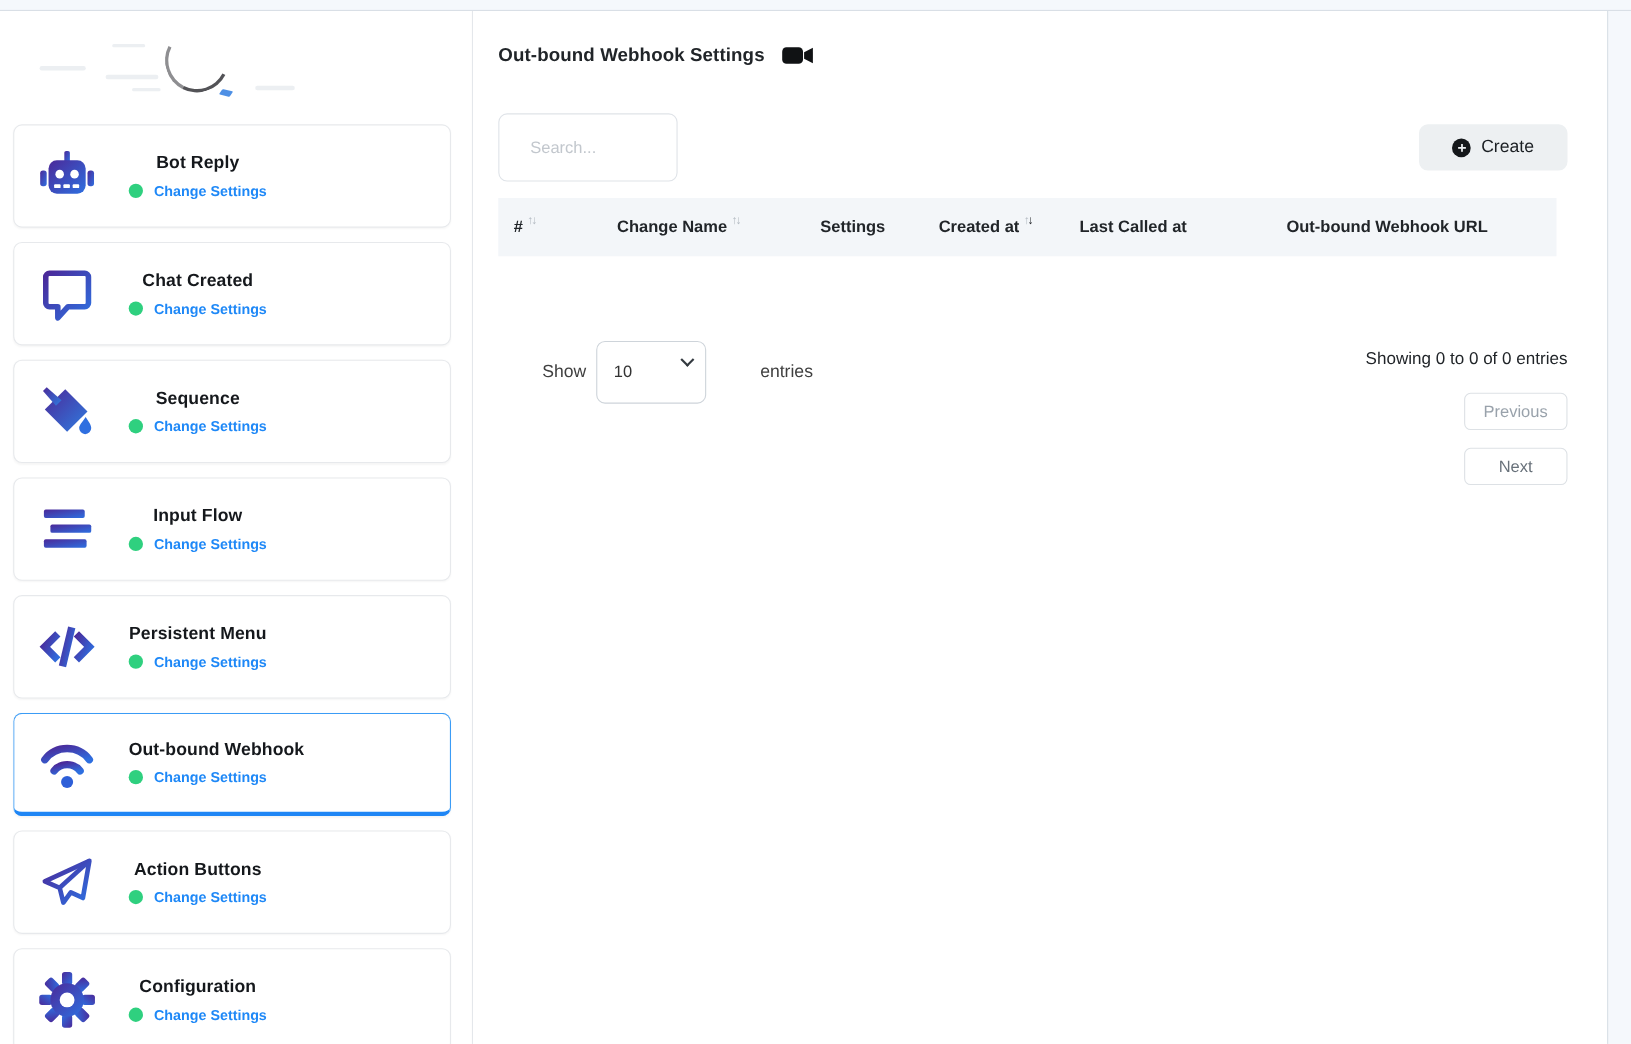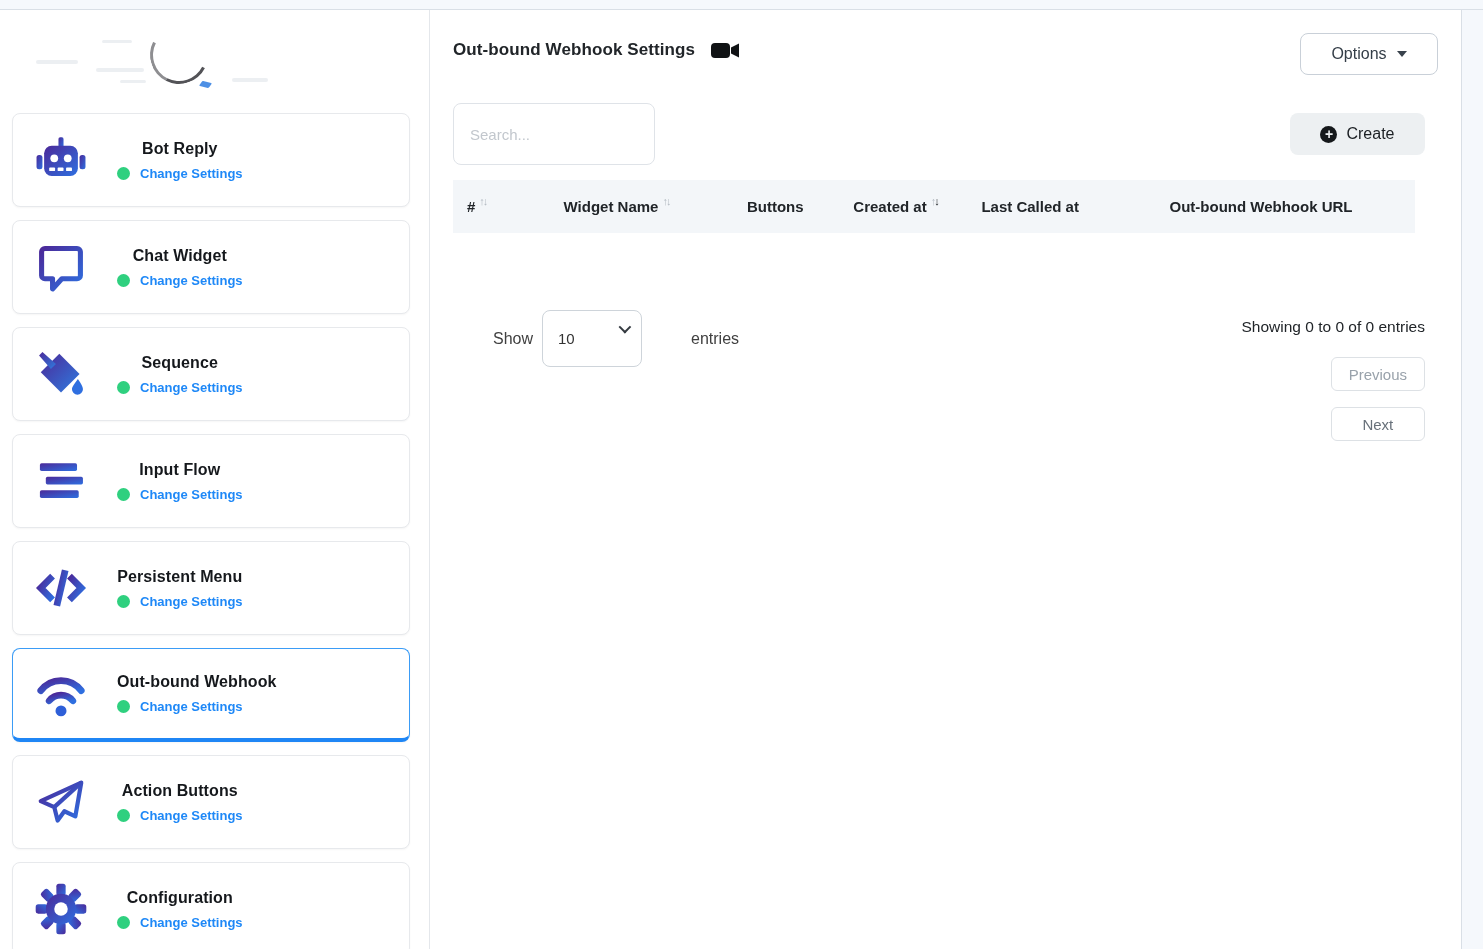--- a/index.html
+++ b/index.html
@@ -61,22 +61,22 @@
     position: absolute; top: 23px; right: 23px; height: 42px; width: 138px;
     background: #fff; border: 1px solid #c9d0d8; border-radius: 8px;
     font-family: inherit; font-size: 16px; color: #333d47; cursor: pointer;
     display: flex; align-items: center; justify-content: center; gap: 10px;
   }
   .caret-down {
     width: 0; height: 0; border-left: 5px solid transparent; border-right: 5px solid transparent;
     border-top: 6px solid #39424c; display: inline-block;
   }
   .search-input {
-    position: absolute; left: 23px; top: 93px; width: 202px; height: 62px;
-    border: 1px solid #dfe3e8; border-radius: 8px; padding: 0 16px;
+    position: absolute; left: 23px; top: 93px; width: 163px; height: 62px;
+    border: 1px solid #dfe3e8; border-radius: 8px; padding: 0 28px;
     font-family: inherit; font-size: 15px; color: #333; outline: none;
   }
   .search-input::placeholder { color: #c2c7cd; }
   .create-btn {
     position: absolute; top: 103px; right: 36px; width: 135px; height: 42px;
     background: #edf0f2; border: none; border-radius: 8px; cursor: pointer;
     font-family: inherit; font-size: 16px; color: #1b1f23;
     display: flex; align-items: center; justify-content: center; gap: 9px;
   }
   .plus-icon {
@@ -169,21 +169,21 @@
         <defs>
             <linearGradient id="g2" x1="0" y1="0" x2="1" y2="1">
           <stop offset="0" stop-color="#4b2999"></stop>
               <stop offset="1" stop-color="#2e6fe0"></stop>
         </linearGradient>
           </defs>
         <path d="M13 10 h38 a4 4 0 0 1 4 4 v28 a4 4 0 0 1 -4 4 H33 l-11 12 v-12 h-9 a4 4 0 0 1 -4 -4 V14 a4 4 0 0 1 4 -4 Z" fill="none" stroke="url(#g2)" stroke-width="6" stroke-linejoin="round"></path>
       </svg>
     </div>
     <div class="card-body">
-      <div class="card-title">Chat Widget</div>
+      <div class="card-title">Chat Created</div>
       <div class="card-status">
         <span class="dot"></span>
         <a class="change-link">Change Settings</a>
       </div>
     </div>
   </div>
 
   <div class="card">
     <div class="card-icon">
       <svg width="54" height="54" viewBox="0 0 64 64">
@@ -338,42 +338,38 @@
   <div class="page-title-row">
     <span class="page-title">Out-bound Webhook Settings</span>
     <span class="video-icon">
       <svg width="29" height="17" viewBox="0 0 29 17">
         <rect x="0" y="1" width="19" height="15" rx="4" fill="#101214"></rect>
         <polygon points="20,5.5 28,1.5 28,15.5 20,11.5" fill="#101214"></polygon>
       </svg>
     </span>
   </div>
 
-  <button class="options-btn">
-    <span>Options</span>
-    <span class="caret-down"></span>
-  </button>
 
   <input class="search-input" type="text" placeholder="Search..." style="">
 
   <button class="create-btn">
     <span class="plus-icon">+</span>
     <span>Create</span>
   </button>
 
   <div class="table">
     <div class="thead">
       <div class="th c1">
         <span class="lbl">#</span><span class="sort">↑↓</span>
       </div>
       <div class="th c2">
-        <span class="lbl">Widget Name</span><span class="sort">↑↓</span>
+        <span class="lbl">Change Name</span><span class="sort">↑↓</span>
       </div>
       <div class="th c3">
-        <span class="lbl">Buttons</span>
+        <span class="lbl">Settings</span>
       </div>
       <div class="th c4">
         <span class="lbl">Created at</span><span class="sort">↑<span class="down-active">↓</span></span>
       </div>
       <div class="th c5">
         <span class="lbl">Last Called at</span>
       </div>
       <div class="th c6">
         <span class="lbl">Out-bound Webhook URL</span>
       </div>

